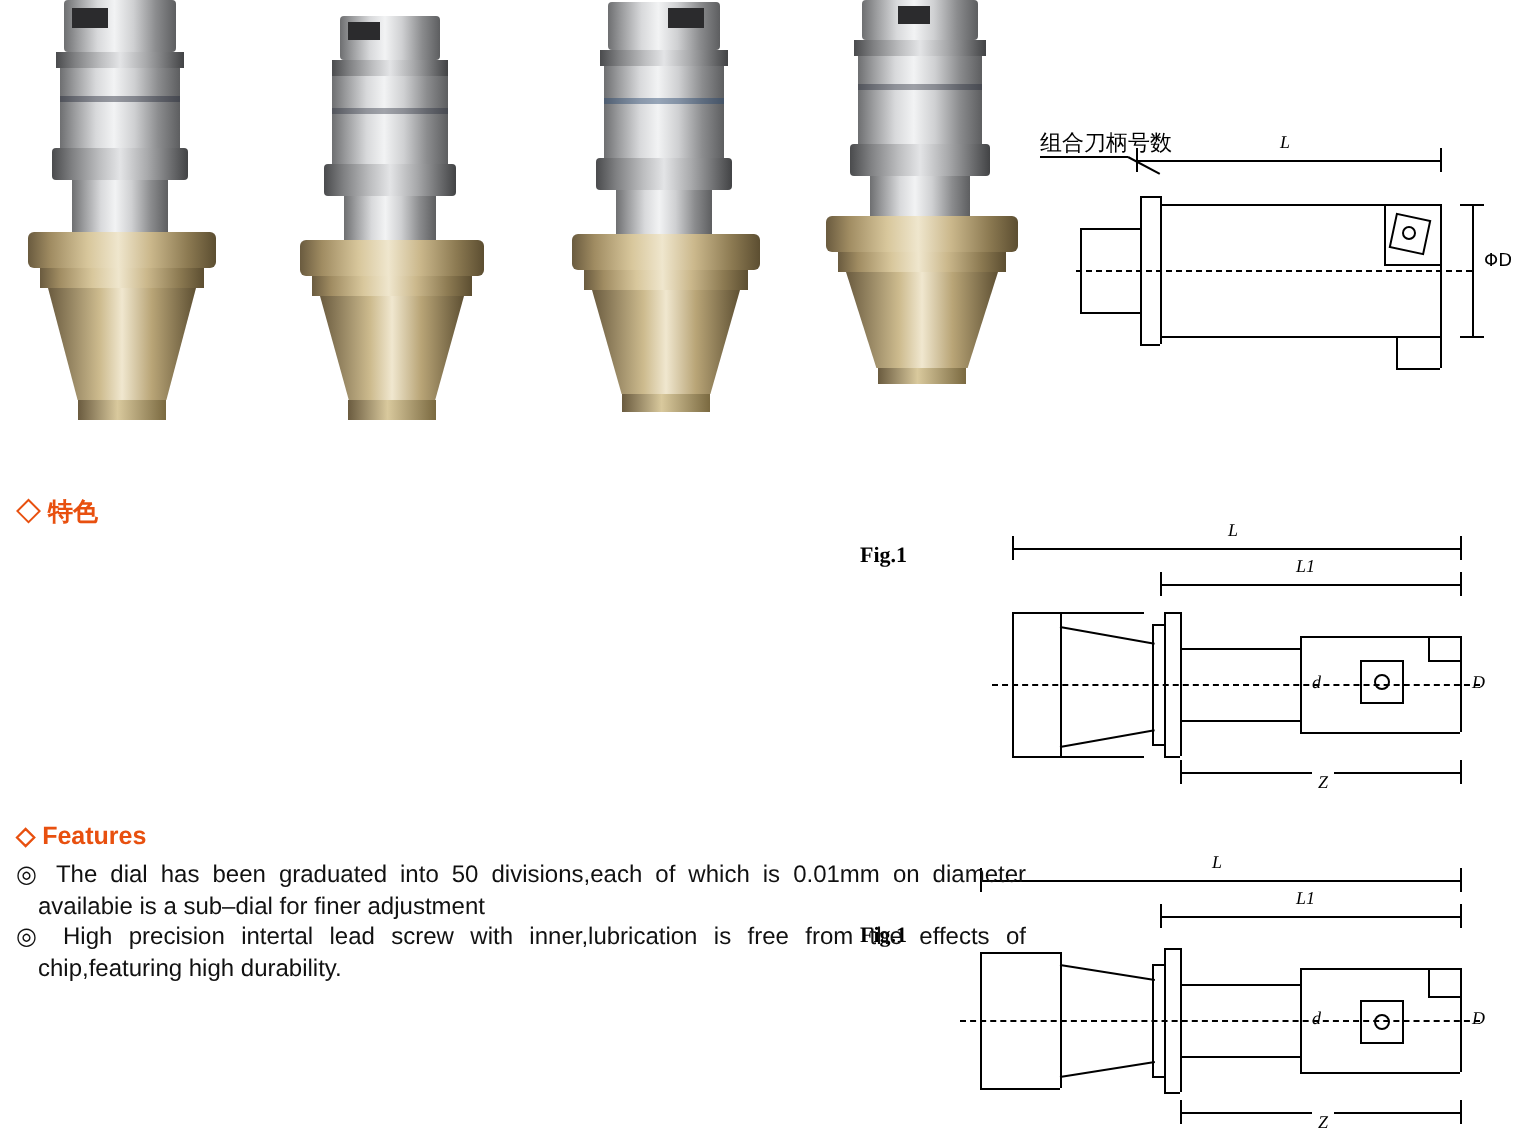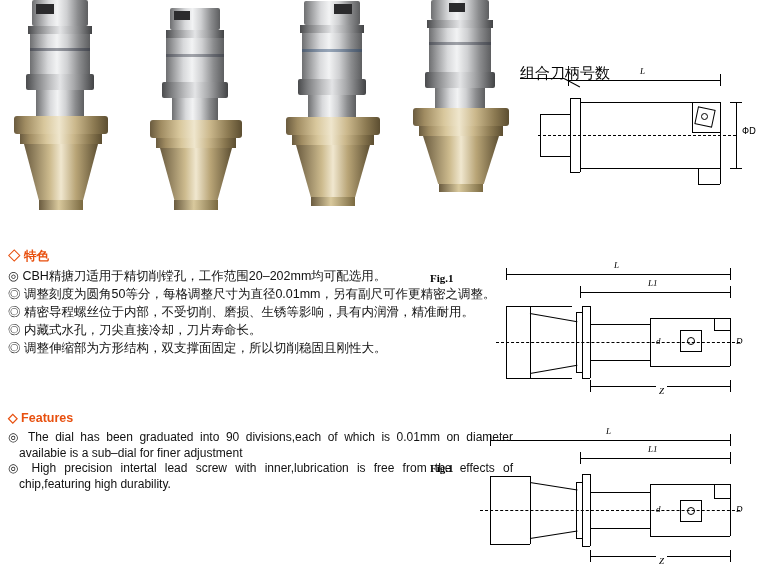--- a/index.html
+++ b/index.html
@@ -167,21 +167,21 @@
     <div class="ln vln" style="left:200px;top:140px;height:16px;"></div>
 
     <div class="dash-h" style="left:18px;top:107px;width:198px;"></div>
 
     <div class="ln vln" style="left:216px;top:74px;height:66px;"></div>
     <div class="ln hln" style="left:210px;top:74px;width:12px;"></div>
     <div class="ln hln" style="left:210px;top:140px;width:12px;"></div>
     <span class="lbl dia" style="left:222px;top:98px;">ΦD</span>
 
     <div style="position:absolute;left:0px;top:60px;width:54px;height:12px;"></div>
-    <span class="lbl" style="left:0px;top:36px;font-family:'Liberation Sans',sans-serif;font-size:15px;">组合刀柄号数</span>
+    <span class="lbl" style="left:0px;top:36px;font-family:'Liberation Sans',sans-serif;font-size:11px;">组合刀柄号数</span>
     <div class="ln hln" style="left:0px;top:50px;width:44px;"></div>
     <div class="ln" style="left:44px;top:50px;width:18px;height:1px;transform:rotate(28deg);transform-origin:left center;"></div>
   </div>
 
   <div class="draw" style="left:430px;top:250px;width:333px;height:145px;">
 
     <span class="figlbl" style="left:0px;top:22px;">Fig.1</span>
 
     <div class="ln hln" style="left:76px;top:24px;width:224px;"></div>
     <div class="ln vln" style="left:76px;top:18px;height:12px;"></div>
@@ -284,28 +284,21 @@
     <span class="lbl lbl-it" style="left:226px;top:84px;">d</span>
 
     <div class="ln hln" style="left:160px;top:136px;width:140px;"></div>
     <div class="ln vln" style="left:160px;top:130px;height:12px;"></div>
     <div class="ln vln" style="left:300px;top:130px;height:12px;"></div>
     <span class="lbl lbl-it" style="left:226px;top:136px;background:#fff;padding:0 3px;">Z</span>
   </div>
 
   <div class="sechead" style="left:8px;top:248px;">◇ 特色</div>
 
-  <div class="cn-list">
-    <div class="cn-item">◎ CBH精搪刀适用于精切削镗孔，工作范围20–202mm均可配选用。</div>
-    <div class="cn-item">◎ 调整刻度为圆角50等分，每格调整尺寸为直径0.01mm，另有副尺可作更精密之调整。</div>
-    <div class="cn-item">◎ 精密导程螺丝位于内部，不受切削、磨损、生锈等影响，具有内润滑，精准耐用。</div>
-    <div class="cn-item">◎ 内藏式水孔，刀尖直接冷却，刀片寿命长。</div>
-    <div class="cn-item">◎ 调整伸缩部为方形结构，双支撑面固定，所以切削稳固且刚性大。</div>
-  </div>
 
   <div class="sechead" style="left:8px;top:410px;">◇ Features</div>
 
   <div class="en-list">
-    <div class="en-item">◎ The dial has been graduated into 90 divisions,each of  which is 0.01mm on diameter availabie is a sub–dial for  finer adjustment</div>
+    <div class="en-item">◎ The dial has been graduated into 50 divisions,each of  which is 0.01mm on diameter availabie is a sub–dial for  finer adjustment</div>
     <div class="en-item">◎ High precision intertal lead screw with inner,lubrication  is free from the effects of chip,featuring high durability.</div>
   </div>
 
 </div>
 
 </body></html>

